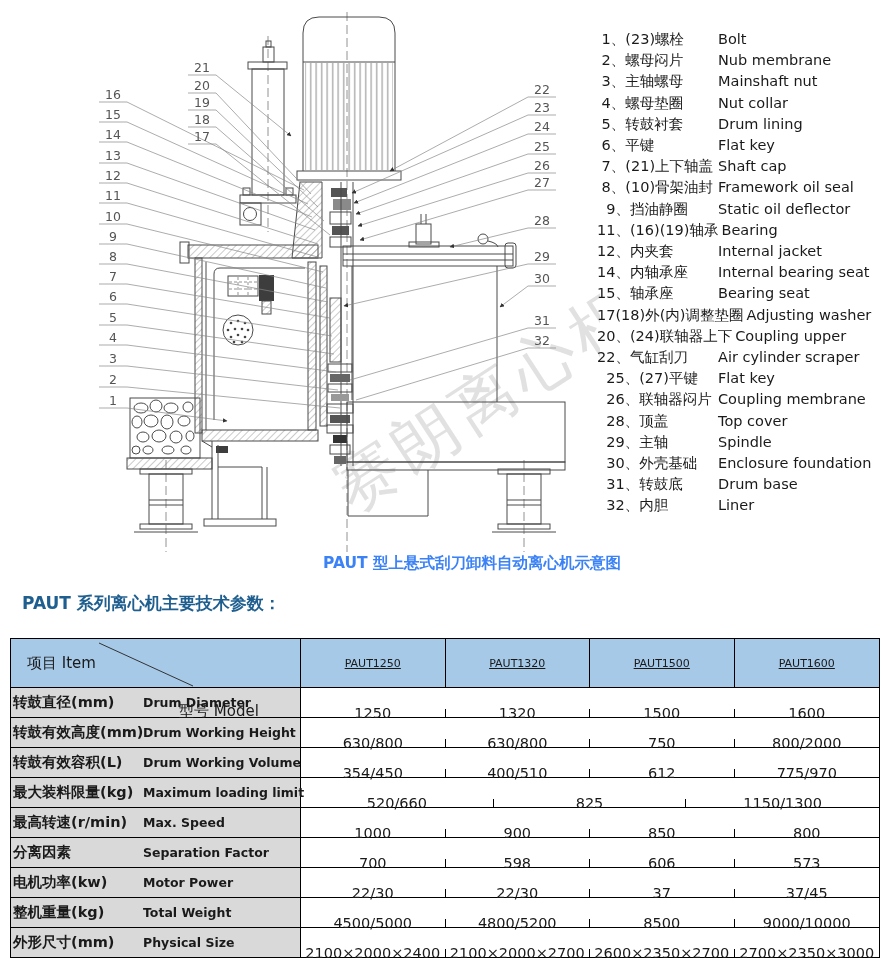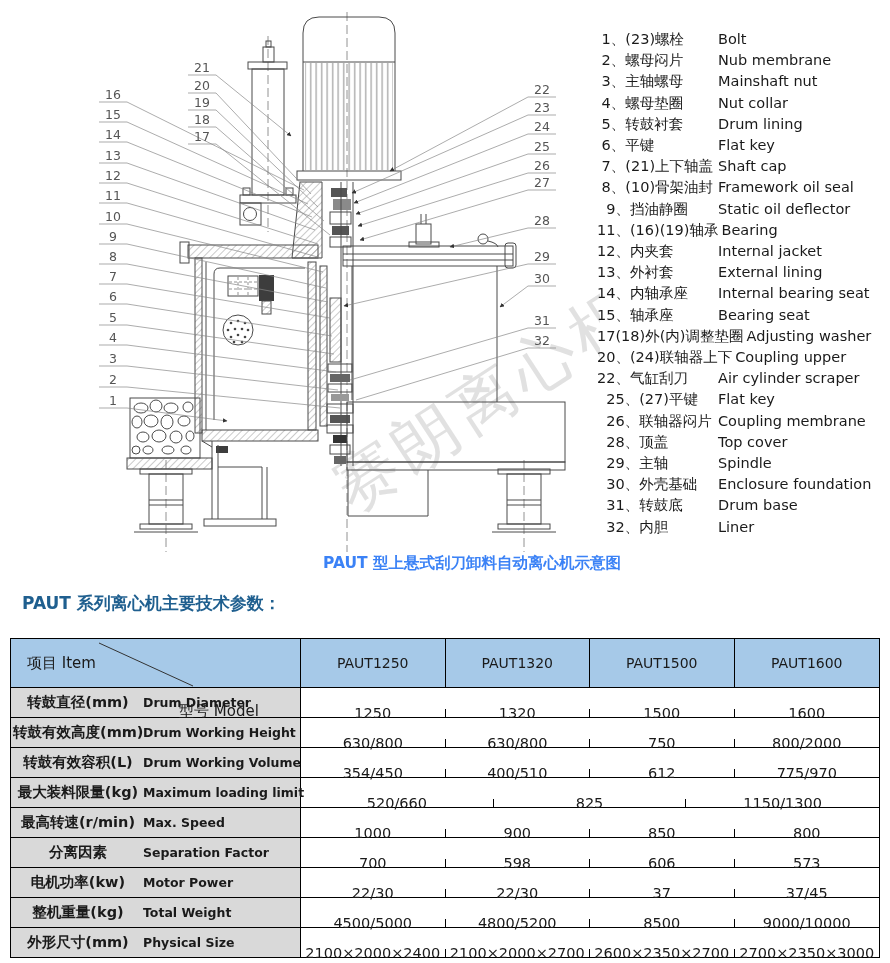--- a/index.html
+++ b/index.html
@@ -26,31 +26,31 @@
   .lg-cn{white-space:pre;min-width:118px;flex:0 0 auto;}
   .lg-en{padding-left:3px;white-space:nowrap;}
   
   .caption{position:absolute;top:553px;left:242px;width:460px;text-align:center;
     font-weight:bold;font-size:15.5px;color:#3b82f6;}
   .section-heading{position:absolute;top:592px;left:22px;font-weight:bold;
     font-size:17px;color:var(--heading-blue);}
   
   .spec-table{position:absolute;top:638px;left:10px;width:870px;
     border:1.5px solid var(--border-black);box-sizing:border-box;}
-  .tr{display:flex;border-bottom:1px solid var(--border-black);text-align:center;}
+  .tr{display:flex;border-bottom:1px solid var(--border-black);}
   .tr:last-child{border-bottom:none;}
   .cell{border-right:1px solid var(--border-black);box-sizing:border-box;
     display:flex;align-items:center;justify-content:center;}
   .cell:last-child{border-right:none;}
   .th-row{height:48px;background:var(--table-header-blue);}
   .data-row{height:29px;}
   .label-cell{width:290px;flex:0 0 auto;justify-content:flex-start;padding-left:2px;
     background:var(--label-gray);}
   .value-cell{width:145px;flex:1 1 auto;font-size:14.5px;background:#fff;margin-top:21px;}
-  .model-cell{width:145px;flex:1 1 auto;font-size:14px;background:var(--table-header-blue);}
+  .model-cell{width:145px;flex:1 1 auto;font-size:11px;background:var(--table-header-blue);text-decoration:underline;}
   .header-first{width:290px;flex:0 0 auto;background:var(--table-header-blue);
     position:relative;padding-left:0;}
   .hdr-item{position:absolute;left:16px;top:50%;transform:translateY(-50%);font-size:15px;}
   .hdr-model{position:absolute;left:168px;top:50%;transform:translateY(-50%);font-size:15px;margin-top:48px;}
   .hdr-diag{position:absolute;left:0;top:0;}
   .row-cn{font-size:14.5px;font-weight:600;width:130px;flex:0 0 auto;white-space:nowrap;}
   .row-en{font-size:12.5px;font-weight:600;white-space:nowrap;}
 </style>
 </head>
 <body>
@@ -367,24 +367,20 @@
       </div>
       <div class="lg-row">
         <span class="lg-cn">11、(16)(19)轴承</span>
         <span class="lg-en">Bearing</span>
       </div>
       <div class="lg-row">
         <span class="lg-cn">12、内夹套</span>
         <span class="lg-en">Internal jacket</span>
       </div>
       <div class="lg-row">
-        <span class="lg-cn">13、外衬套</span>
-        <span class="lg-en">External lining</span>
-      </div>
-      <div class="lg-row">
         <span class="lg-cn">14、内轴承座</span>
         <span class="lg-en">Internal bearing seat</span>
       </div>
       <div class="lg-row">
         <span class="lg-cn">15、轴承座</span>
         <span class="lg-en">Bearing seat</span>
       </div>
       <div class="lg-row">
         <span class="lg-cn">17(18)外(内)调整垫圈</span>
         <span class="lg-en">Adjusting washer</span>

